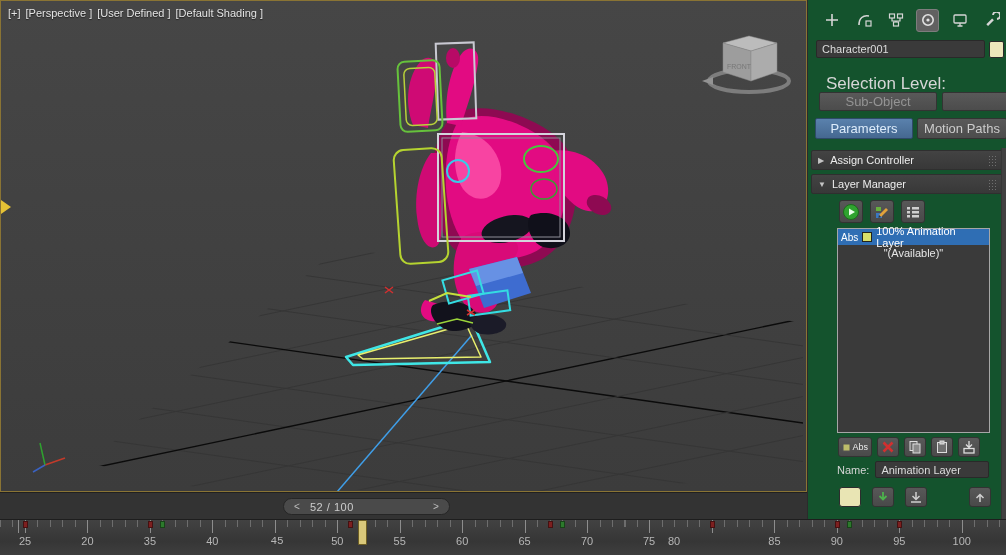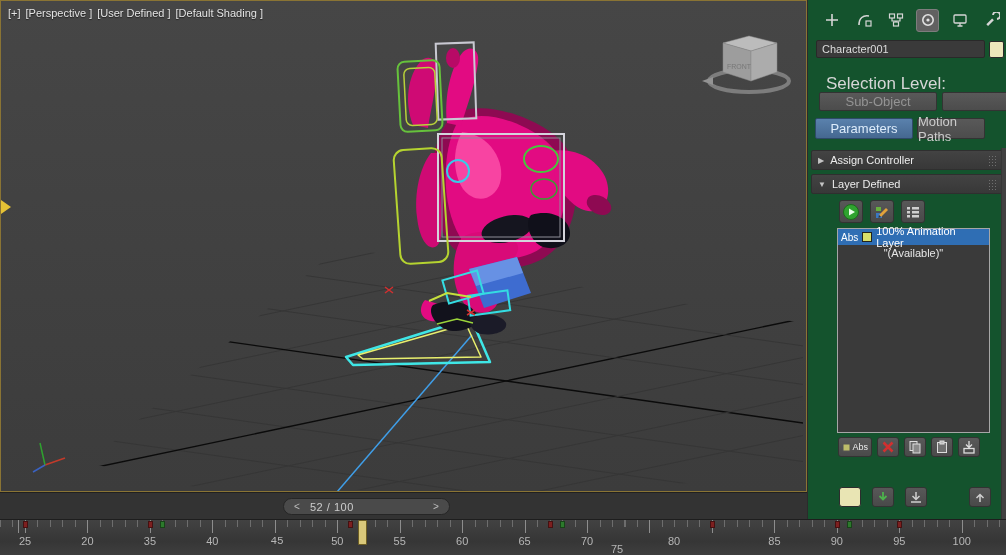--- a/index.html
+++ b/index.html
@@ -24,21 +24,21 @@
   .text-input{background:#3a3a3a;border:1px solid #292929;color:#ddd;font-size:11px;padding:0 5px;height:18px;border-radius:2px;outline:none}
   .obj-name{width:169px}
   .color-swatch{width:15px;height:17px;background:#ece7bb;border:1px solid #2a2a2a;border-radius:2px}
   .sel-label{position:absolute;top:74px;left:18px;font-size:17px;color:#d6d6d6}
   .btn{background:linear-gradient(#595959,#4c4c4c);border:1px solid #333;border-radius:2px;color:#ccc;
     font-size:13px;display:flex;align-items:center;justify-content:center;cursor:default}
   .sub-object{position:absolute;top:92px;left:11px;width:118px;height:19px;color:#949494}
   .stub-btn{position:absolute;top:92px;left:134px;width:70px;height:19px}
   .parameters{position:absolute;top:118px;left:7px;width:98px;height:21px;
     background:linear-gradient(#5a81ad,#456890);border-color:#2e4a68;color:#ddecfb}
-  .motion-paths{position:absolute;top:118px;left:109px;width:68px;height:21px}
+  .motion-paths{position:absolute;top:118px;left:109px;width:90px;height:21px}
   .rollout{position:absolute;left:3px;width:193px;height:20px;background:linear-gradient(#434343,#383838);
     border:1px solid #2f2f2f;border-radius:2px;color:#ececec;font-size:11px;display:flex;align-items:center;padding:0 6px;gap:6px}
   .rollout .arrow{font-size:8px;color:#c4c4c4}
   .grip{width:9px;height:11px;margin-left:auto;background:radial-gradient(#6f6f6f 32%,transparent 36%) 0 0/3px 3px}
   #rollout-assign{top:150px}
   #rollout-layer{top:174px}
   .lm-icons{position:absolute;top:200px;left:31px;display:flex;gap:7px}
   .icon-btn{width:24px;height:23px;background:linear-gradient(#585858,#494949);border:1px solid #333;
     border-radius:3px;display:flex;align-items:center;justify-content:center}
   .layer-list{position:absolute;top:228px;left:29px;width:153px;height:205px;background:#3a3a3a;border:1px solid #a6a6a6}
@@ -235,21 +235,21 @@
     <div class="btn parameters">Parameters</div>
     <div class="btn motion-paths">Motion Paths</div>
 
     <div class="rollout" id="rollout-assign">
       <span class="arrow">▶</span>
       <span>Assign Controller</span>
       <span class="grip"></span>
     </div>
     <div class="rollout" id="rollout-layer">
       <span class="arrow">▼</span>
-      <span>Layer Defined</span>
+      <span>Layer Manager</span>
       <span class="grip"></span>
     </div>
 
     <div class="lm-icons">
       <div class="icon-btn">
         <svg width="18" height="18">
             <circle cx="9" cy="9" r="7.5" fill="#2fa32f" stroke="#1c6b1c"></circle>
             <polygon points="7,5.5 13,9 7,12.5" fill="#eaffea"></polygon>
           </svg>
       </div>
@@ -309,20 +309,24 @@
           </svg>
       </div>
       <div class="tool-btn w22">
         <svg width="14" height="14" fill="none" stroke="#ddd" stroke-width="1.3">
             <path d="M7 1v6M4 4.5 L7 7.5 L10 4.5"></path>
             <rect x="2" y="8.5" width="10" height="4.5"></rect>
           </svg>
       </div>
     </div>
 
+    <div class="name-row">
+      <span>Name:</span>
+      <input class="text-input name-input" value="Animation Layer" style="">
+    </div>
 
     <div class="bottom-tools">
       <div class="pale-btn"></div>
       <div class="icon-btn" style="width:22px;height:20px">
         <svg width="14" height="14" fill="none" stroke="#4db24d" stroke-width="1.8">
             <path d="M7 2v7M3.5 6 L7 9.5 L10.5 6"></path>
           </svg>
       </div>
       <div class="icon-btn" style="width:22px;height:20px">
         <svg width="14" height="14" fill="none" stroke="#cfcfcf" stroke-width="1.5">
@@ -354,21 +358,21 @@
         <span class="tick-label" style="left: 13px;">25</span>
         <span class="tick-label" style="left: 75.45px;">20</span>
         <span class="tick-label" style="left: 137.9px;">35</span>
         <span class="tick-label" style="left: 200.35px;">40</span>
         <span class="tick-label" style="left: 265px; font-family: Liberation Mono, monospace;">45</span>
         <span class="tick-label" style="left: 325.25px;">50</span>
         <span class="tick-label" style="left: 387.7px;">55</span>
         <span class="tick-label" style="left: 450.15px;">60</span>
         <span class="tick-label" style="left: 512.6px;">65</span>
         <span class="tick-label" style="left: 575.05px;">70</span>
-        <span class="tick-label" style="left: 605px; margin-top: 8px;">75</span>
+        <span class="tick-label" style="left: 637px;">75</span>
         <span class="tick-label" style="left: 662px;">80</span>
         <span class="tick-label" style="left: 762.4px;">85</span>
         <span class="tick-label" style="left: 824.85px;">90</span>
         <span class="tick-label" style="left: 887.3px;">95</span>
         <span class="tick-label" style="left: 949.75px;">100</span>
       </div>
     <div>
         <div class="key" style="left: 23px; background: rgb(125, 31, 31);"></div>
         <div class="key" style="left: 147.9px; background: rgb(125, 31, 31);"></div>
         <div class="key" style="left: 160.39px; background: rgb(44, 122, 44);"></div>

